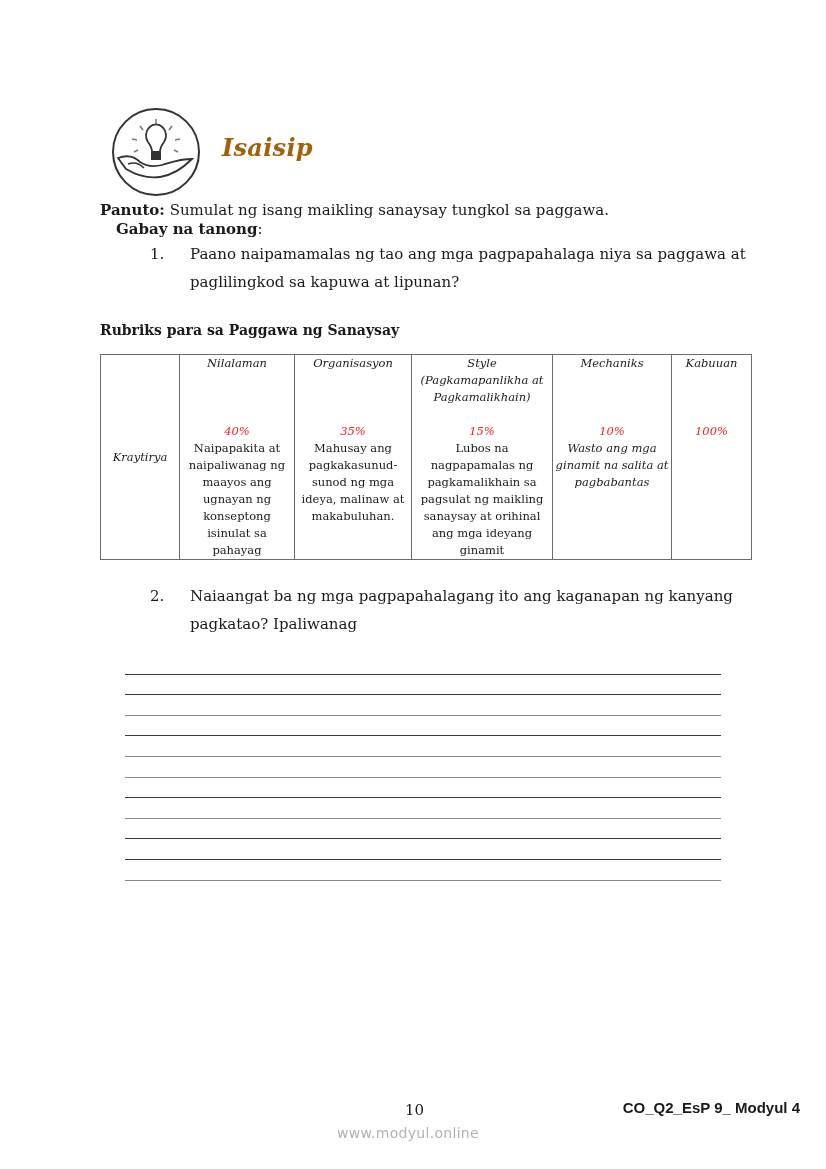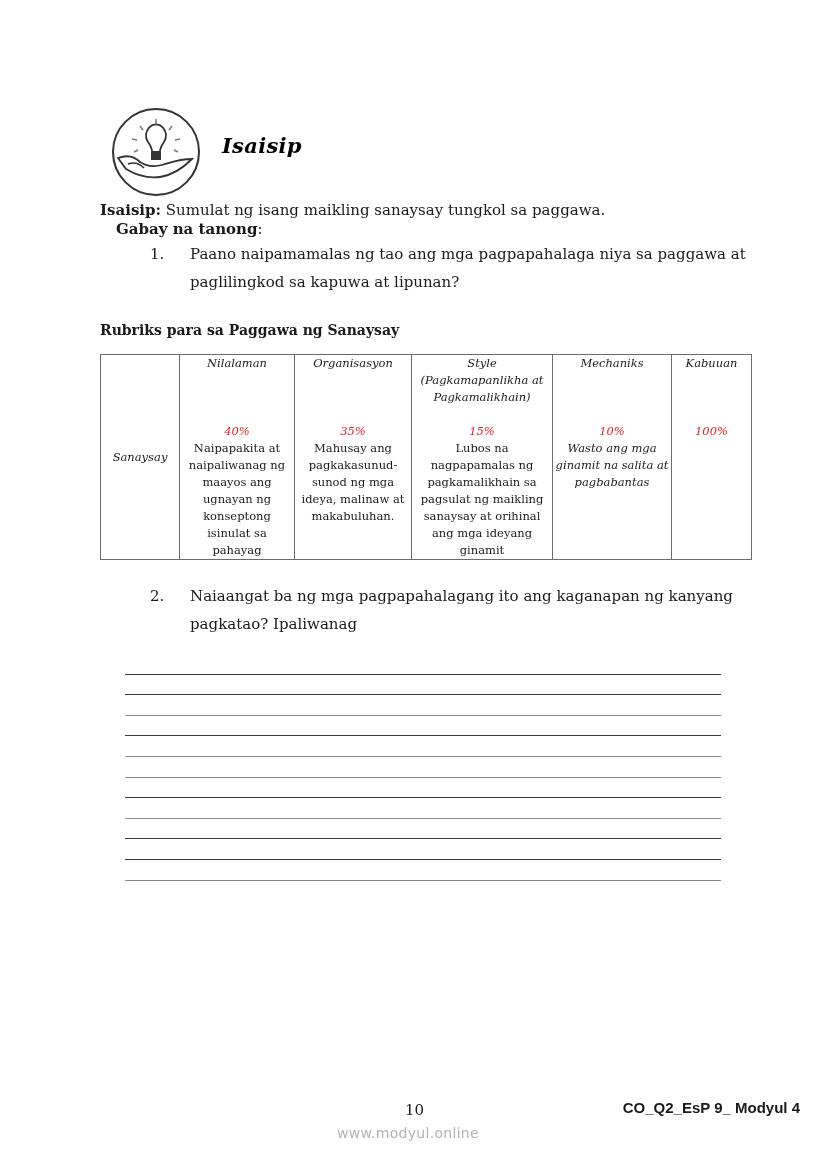--- a/index.html
+++ b/index.html
@@ -1,18 +1,18 @@
 <!DOCTYPE html>
 <html><head>
   <meta charset="utf-8">
   <style>
     html, body { margin: 0; padding: 0; background: #ffffff; }
     body { width: 826px; height: 1169px; position: relative; overflow: hidden; font-family: "DejaVu Serif", serif; color: #1a1a1a; }
     .header-icon { position: absolute; left: 110px; top: 106px; width: 92px; height: 92px; }
-    .section-title { position: absolute; left: 222px; top: 133px; font-family: "DejaVu Serif", serif; font-weight: bold; font-style: italic; font-size: 21px; color: #000000; letter-spacing: 0.3px; text-align: right; }
+    .section-title { position: absolute; left: 222px; top: 133px; font-family: "DejaVu Serif", serif; font-weight: bold; font-style: italic; font-size: 24px; color: #a16207; letter-spacing: 0.3px; text-align: right; }
     .panuto { position: absolute; left: 100px; top: 200px; font-size: 15px; line-height: 20px; }
     .gabay { position: absolute; left: 116px; top: 219px; font-size: 15px; line-height: 20px; }
     .bold { font-weight: bold; }
     .q1 { position: absolute; left: 150px; top: 240px; width: 600px; font-size: 15px; line-height: 28px; }
     .qnum { position: absolute; left: 0; top: 0; }
     .qtext { margin-left: 40px; }
     .rubric-title { position: absolute; left: 100px; width: 652px; top: 322px; font-weight: bold; font-size: 14px; }
     table.rubric { position: absolute; left: 100px; top: 354px; width: 652px; border-collapse: collapse; font-size: 11.5px; line-height: 17px; }
     table.rubric td { border: 1px solid #6b6b6b; vertical-align: top; text-align: center; padding: 0 2px; }
     table.rubric td.crit { vertical-align: middle; font-style: italic; width: 74px; }
@@ -43,36 +43,36 @@
     <line x1="70" y1="33" x2="65" y2="34" stroke="#777" stroke-width="1.5"></line>
     <line x1="24" y1="46" x2="28" y2="44" stroke="#777" stroke-width="1.5"></line>
     <line x1="68" y1="46" x2="64" y2="44" stroke="#777" stroke-width="1.5"></line>
     <path d="M8 52 c8 -3 16 -2 22 4 c6 4 14 5 22 3 c8 -2 16 -6 30 -6 c-8 8 -18 16 -32 18 c-14 2 -24 -2 -34 -8z" fill="none" stroke="#333" stroke-width="1.8"></path>
     <path d="M18 58 c6 -2 12 0 16 4" fill="none" stroke="#333" stroke-width="1.5"></path>
   </svg>
 </div>
 <div class="section-title">Isaisip</div>
 
 <div class="panuto">
-  <span class="bold">Isaisip:</span><span> Sumulat ng isang maikling sanaysay tungkol sa paggawa.</span>
+  <span class="bold">Panuto:</span><span> Sumulat ng isang maikling sanaysay tungkol sa paggawa.</span>
 </div>
 <div class="gabay">
   <span class="bold">Gabay na tanong</span><span>:</span>
 </div>
 
 <div class="q1">
   <span class="qnum">1.</span>
   <div class="qtext">Paano naipamamalas ng tao ang mga pagpapahalaga niya sa paggawa at paglilingkod sa kapuwa at lipunan?</div>
 </div>
 
 <div class="rubric-title">Rubriks para sa Paggawa ng Sanaysay</div>
 <table class="rubric">
   <tbody>
       <tr>
-    <td class="crit">Sanaysay</td>
+    <td class="crit">Kraytirya</td>
     <td style="width:110px">
       <div class="hdr-box">
             <span class="hdr">Nilalaman</span>
           </div>
       <span class="pct">40%</span>
       <span>Naipapakita at naipaliwanag ng maayos ang ugnayan ng konseptong isinulat sa pahayag</span>
     </td>
     <td style="width:112px">
       <div class="hdr-box">
             <span class="hdr">Organisasyon</span>

